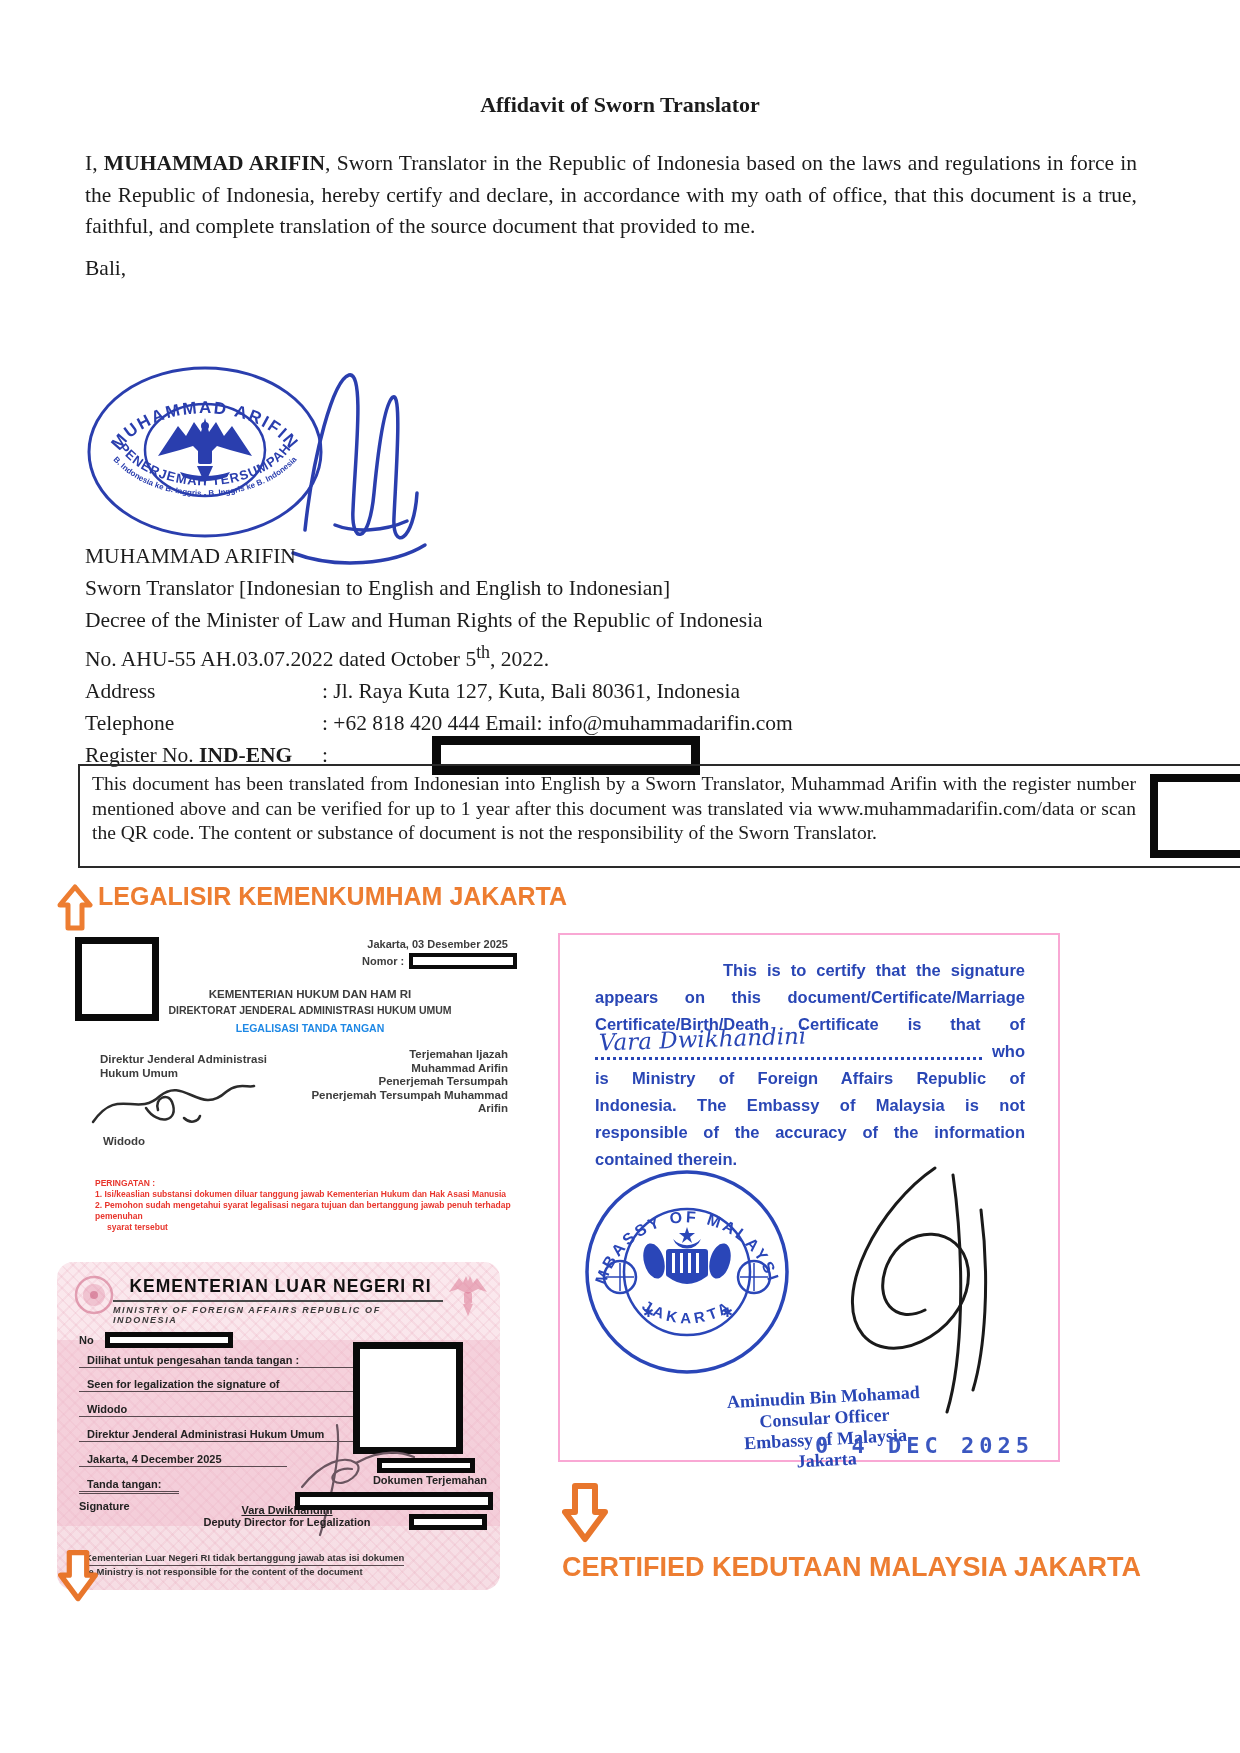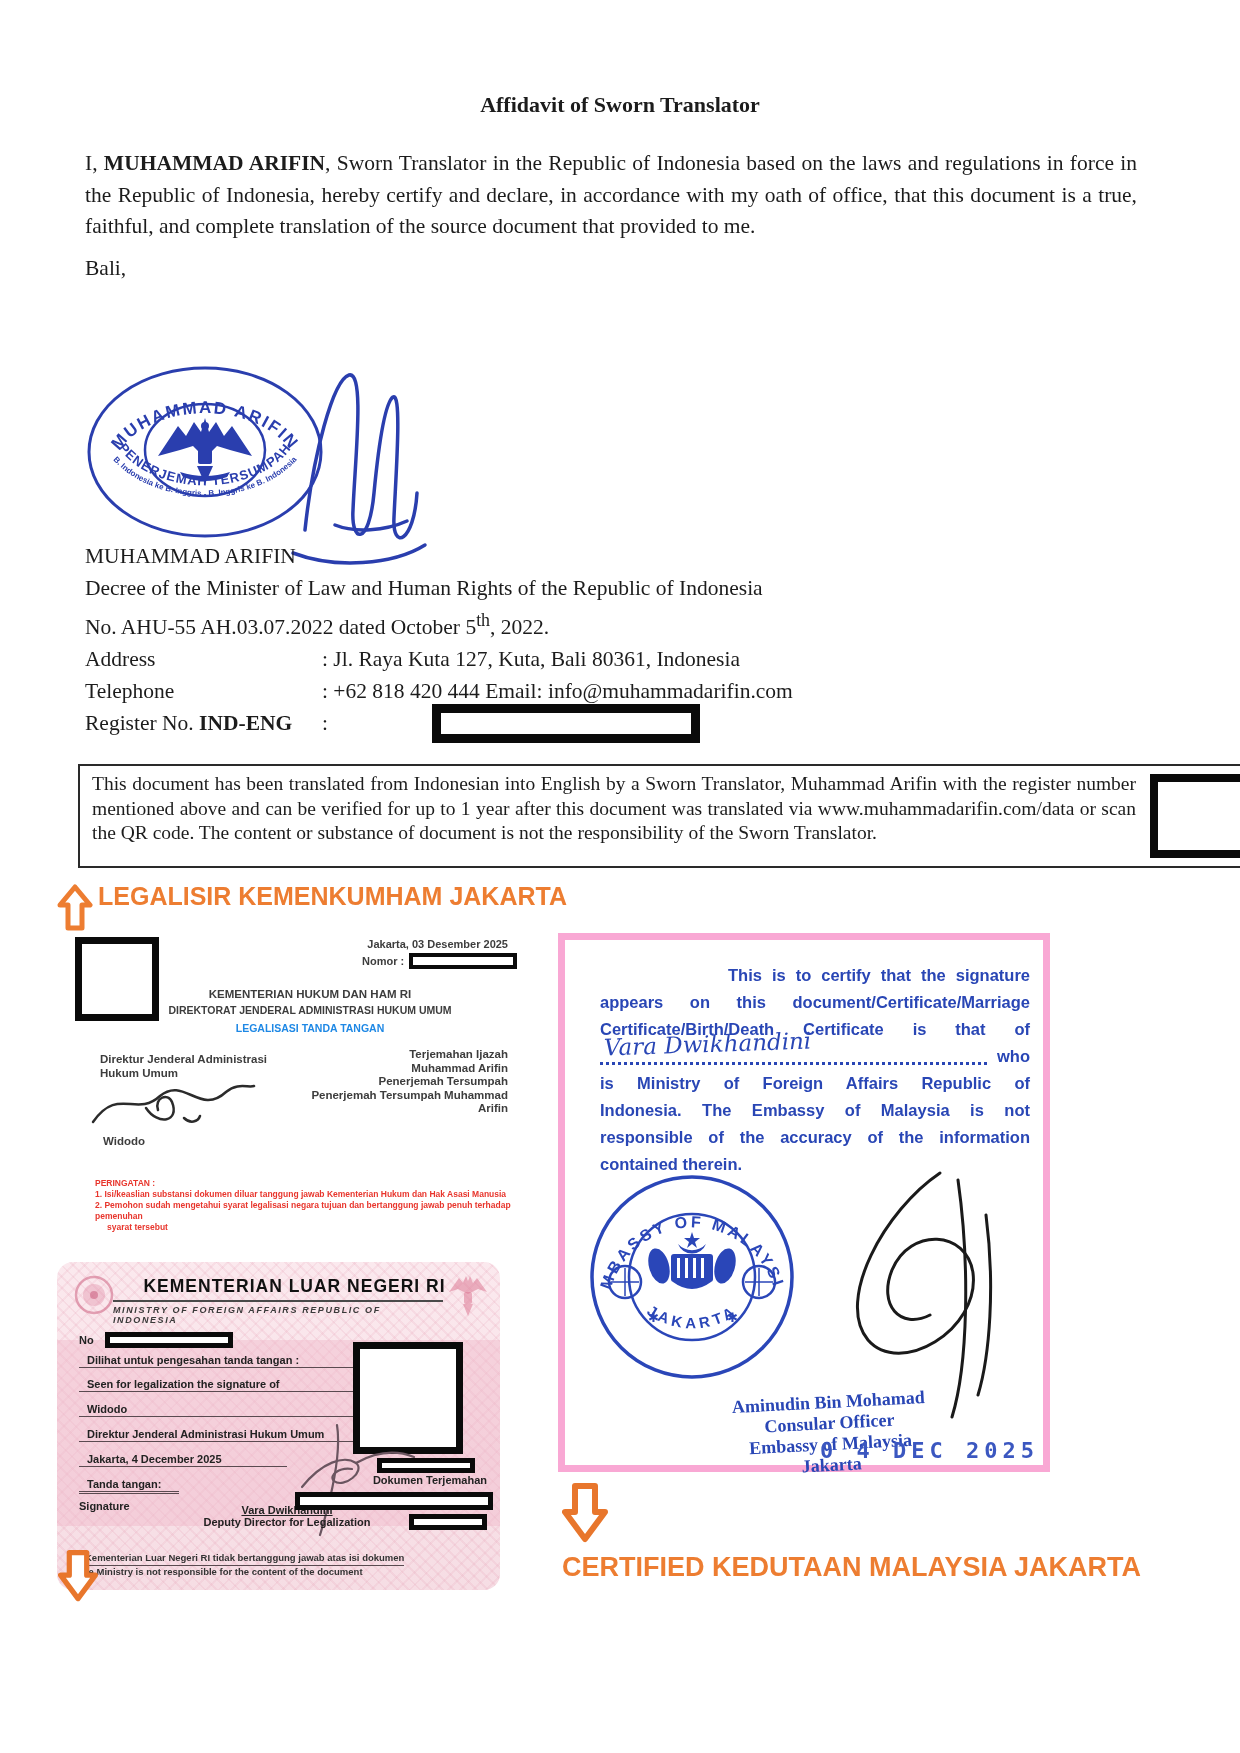--- a/index.html
+++ b/index.html
@@ -40,21 +40,21 @@
   .kkh-org .l1{font-size:11.5px;}
   .kkh-org .l2{font-size:10.5px;margin-top:4px;}
   .kkh-org .l3{font-size:10.5px;margin-top:6px;color:#1e88e5;}
   .kkh-left{left:100px;top:1052px;width:210px;font-size:11.5px;line-height:14px;}
   .kkh-right{left:300px;top:1048px;width:208px;text-align:right;font-size:11.5px;line-height:13.5px;}
   .kkh-widodo{left:103px;top:1135px;font-size:11.5px;}
   .kkh-warn{left:95px;top:1178px;width:430px;font-size:8.5px;line-height:11px;
             color:#e8362d;font-family:"Liberation Sans",sans-serif;font-weight:bold;}
 
   
-  .emb-box{left:558px;top:933px;width:478px;height:525px;border:7px solid #f9a8d4;}
+  .emb-box{left:558px;top:933px;width:478px;height:525px;border:2px solid #f9a8d4;padding-left:20px;}
   .emb-cert{position:absolute;left:35px;top:22px;width:430px;color:#2946b5;
             font-family:"Liberation Sans",sans-serif;font-weight:bold;font-size:16.5px;line-height:27px;}
   .emb-cert .jline{text-align:justify;text-align-last:justify;}
   .emb-cert .first{padding-left:128px;}
   .whorow{display:flex;align-items:flex-end;height:27px;position:relative;}
   .dots{flex:1;border-bottom:3px dotted #2946b5;margin:0 10px 5px 0;}
   .handname{position:absolute;left:4px;top:-12px;font-family:"DejaVu Serif",serif;font-style:italic;
             font-size:23px;font-weight:normal;transform:rotate(-2deg);white-space:nowrap;}
   .emb-officer{position:absolute;left:95px;top:452px;width:340px;text-align:center;color:#2946b5;
                font-family:"Liberation Serif",serif;font-weight:bold;font-size:18px;line-height:21px;
@@ -63,21 +63,21 @@
             font-weight:bold;font-size:22px;letter-spacing:5px;color:#3b57c0;}
 
   
   .kemlu{left:57px;top:1262px;width:443px;height:328px;border-radius:16px;
          background:
            repeating-linear-gradient(45deg, rgba(224,140,165,0.14) 0 2px, rgba(0,0,0,0) 2px 8px),
            repeating-linear-gradient(-45deg, rgba(224,140,165,0.12) 0 2px, rgba(0,0,0,0) 2px 9px),
            linear-gradient(#fbe9ee,#f6dde4);
          overflow:hidden;font-family:"Liberation Sans",sans-serif;font-weight:bold;color:#2a2a2a;}
   .kemlu-band{position:absolute;left:0;right:0;top:78px;height:186px;background:rgba(240,185,202,0.45);}
-  .kemlu-title{position:absolute;left:16px;top:14px;width:100%;text-align:center;font-size:17.5px;letter-spacing:1px;color:#111;}
+  .kemlu-title{position:absolute;left:2px;top:14px;width:100%;text-align:center;font-size:17.5px;letter-spacing:1px;color:#111;}
   .kemlu-sub{position:absolute;left:56px;top:38px;width:330px;text-align:left;font-size:9px;
              letter-spacing:1.6px;color:#3a3a3a;border-top:2px solid #4a4a4a;padding-top:3px;font-style:italic;}
   .kemlu-line{position:absolute;font-size:11px;color:#222;}
   .u{border-bottom:1.5px solid #5a4a50;padding-bottom:1px;padding-left:8px;}
   .kemlu-qr{left:296px;top:80px;width:96px;height:98px;border-width:7px;}
   .kbar{position:absolute;background:#fff;border:5px solid #0a0a0a;}
   .kemlu-foot{position:absolute;left:20px;top:290px;font-size:9.5px;line-height:12px;color:#333;}
 
   svg{display:block;}
 </style>
@@ -124,20 +124,21 @@
   <svg class="abs" style="left:275px;top:345px;" width="160" height="225" viewBox="0 0 160 225">
     <g fill="none" stroke="#2a3eae" stroke-width="3.5" stroke-linecap="round">
       <path d="M30,185 C38,110 58,35 74,30 C90,26 80,115 78,165 C76,198 94,202 99,148 C104,96 110,58 118,52 C127,47 121,128 119,172 C117,207 139,197 142,148"></path>
       <path d="M18,208 C60,224 118,220 150,200"></path>
       <path d="M60,180 C80,188 110,186 132,176"></path>
     </g>
   </svg>
 
   <div class="abs infoblock">
     <div>MUHAMMAD ARIFIN</div>
+    <div>Sworn Translator [Indonesian to English and English to Indonesian]</div>
     <div>Decree of the Minister of Law and Human Rights of the Republic of Indonesia</div>
     <div><span>No. AHU-55 AH.03.07.2022 dated October 5</span><sup>th</sup><span>, 2022.</span></div>
     <div class="inforow">
       <span class="lbl">Address</span>
       <span>: Jl. Raya Kuta 127, Kuta, Bali 80361, Indonesia</span>
     </div>
     <div class="inforow">
       <span class="lbl">Telephone</span>
       <span>: +62 818 420 444   Email: info@muhammadarifin.com</span>
     </div>

